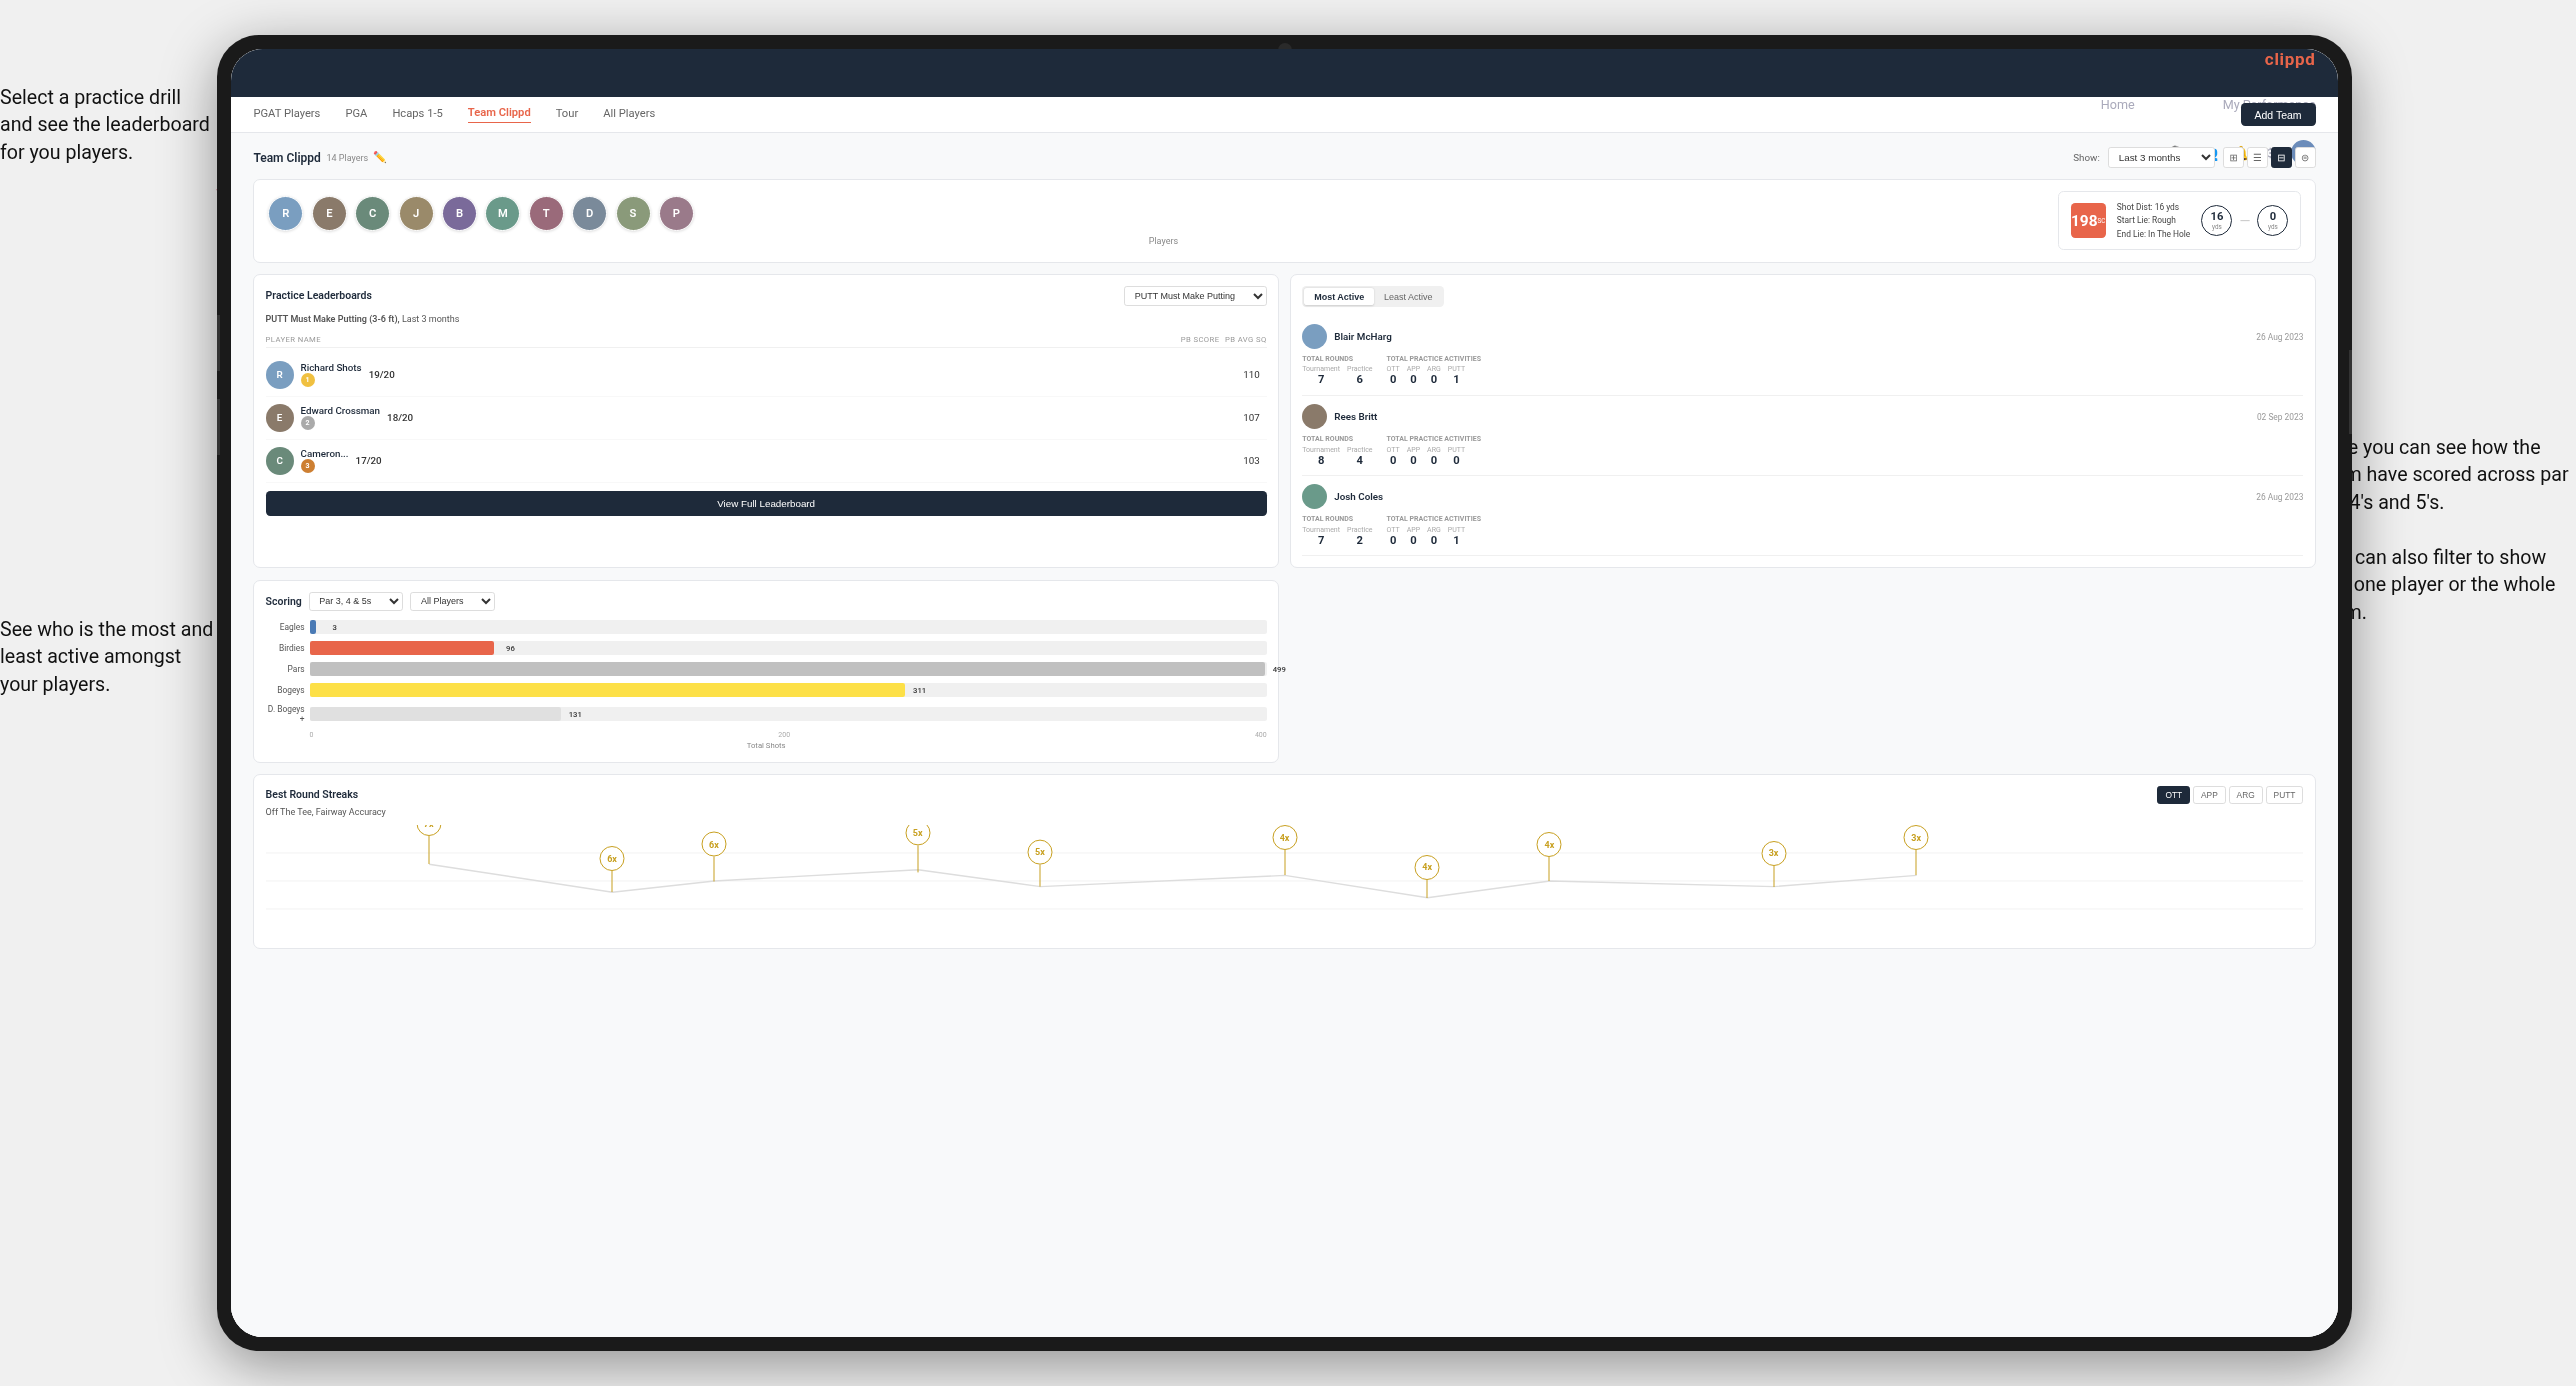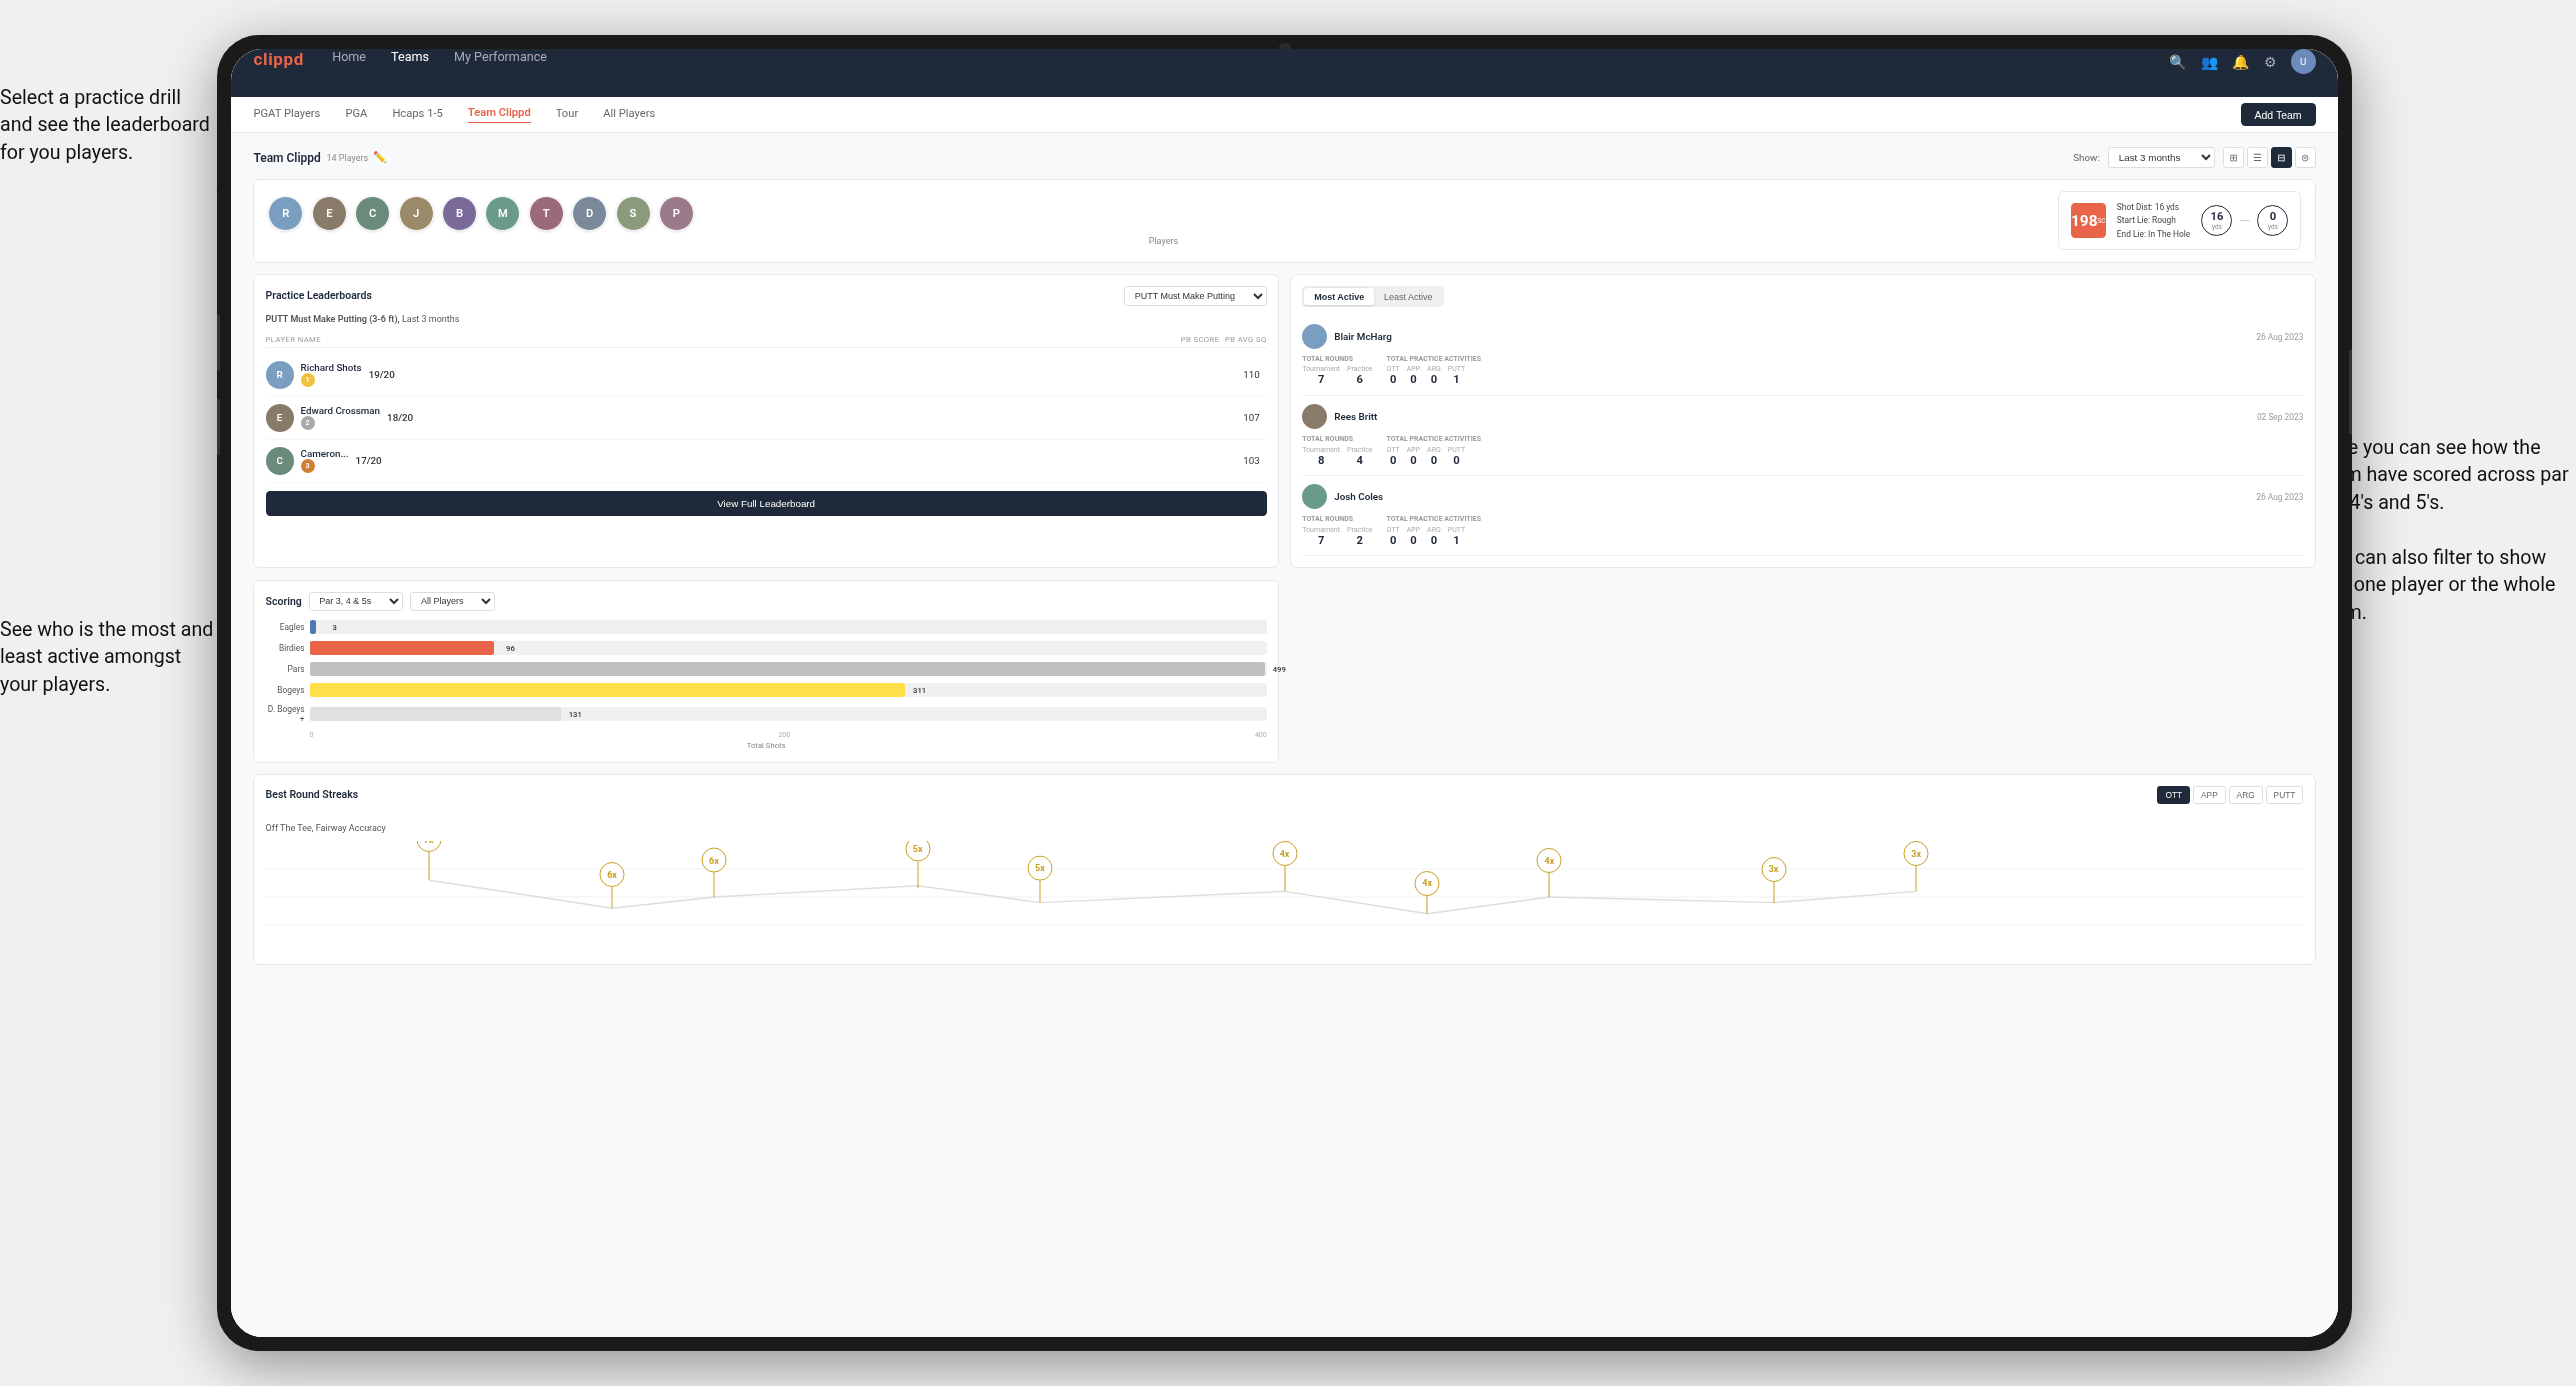--- a/index.html
+++ b/index.html
@@ -109,23 +109,24 @@
       height: 100%;
       background: #fff;
       overflow: hidden;
     }
 
     
     .navbar {
       background: #1e2a3a;
       height: 48px;
       display: flex;
-      align-items: flex-start;
+      align-items: flex-end;
       padding: 0 22.4px;
       gap: 28px;
+      flex-direction: column;
     }
     .navbar-logo {
       color: #e8654a;
       font-size: 17px;
       font-weight: 700;
       letter-spacing: 0.7px;
     }
     .navbar-links {
       display: flex;
       gap: 25px;
@@ -645,21 +646,21 @@
       background: #fff;
       border: 0.7px solid #e5e7eb;
       border-radius: 7px;
       padding: 11.2px;
       margin-bottom: 11.2px;
     }
     .streaks-header {
       display: flex;
       align-items: center;
       justify-content: space-between;
-      margin-bottom: 19px;
+      margin-bottom: 3px;
     }
     .streaks-title {
       font-size: 10.5px;
       font-weight: 600;
       color: #1e2a3a;
     }
     .streaks-buttons {
       display: flex;
       gap: 2.8px;
     }

